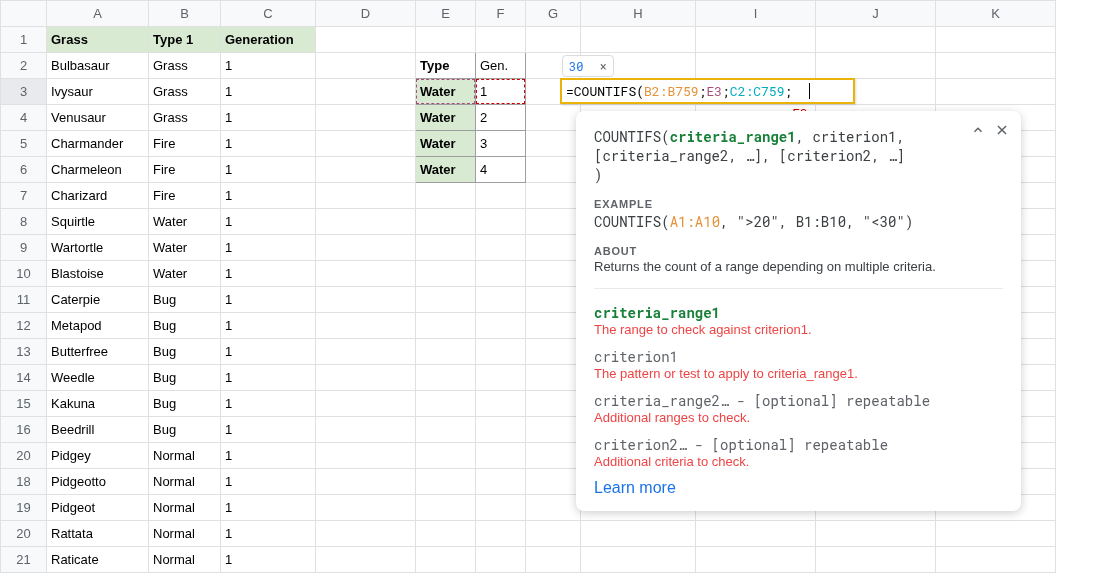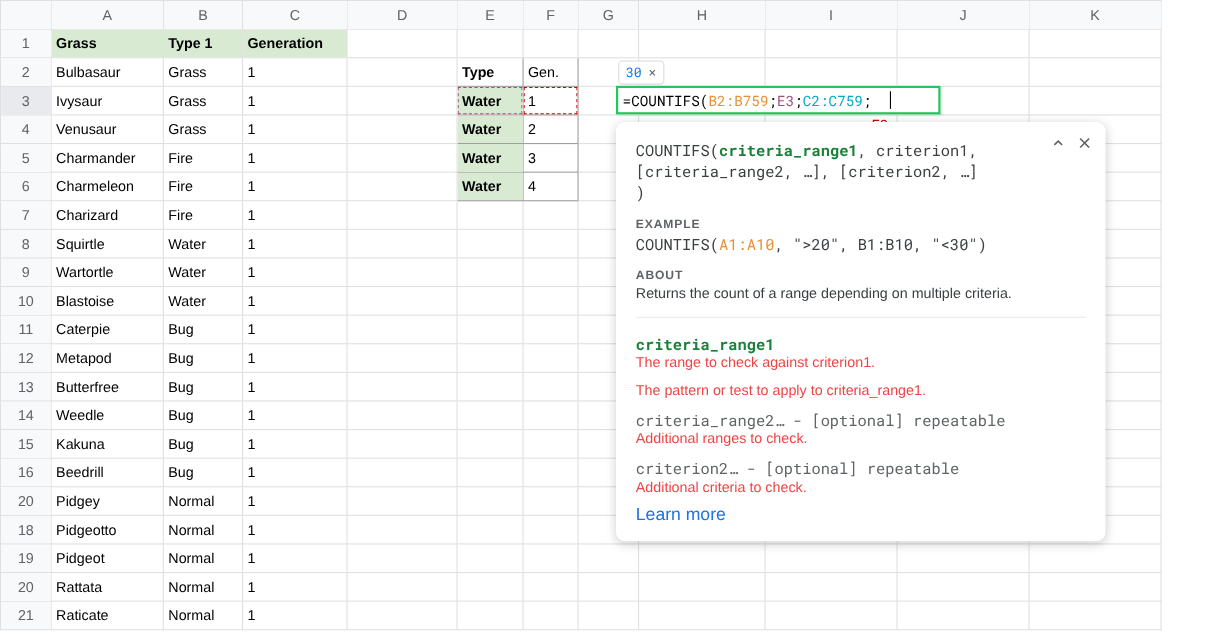--- a/index.html
+++ b/index.html
@@ -79,49 +79,49 @@
   .pill {
     position:absolute;
     left: 562px; top: 55px;
     background:#fff;
     border:1px solid #dadce0;
     border-radius: 4px;
     padding: 2px 6px;
     font-family: "Roboto Mono","Menlo",monospace;
     font-size:12px;
     color:#1a73e8;
-    display:flex; align-items:center; gap:6px;
+    display:flex; align-items:center; gap:16px;
     z-index: 20;
   }
   .pill .x { color:#5f6368; cursor:pointer; }
   .formula-box {
     position:absolute;
     left: 560px; top: 78px;
     width: 295px; height: 26px;
-    border:2px solid #22c55e;
+    border:2px solid #eab308;
     background:#fff;
     display:flex; align-items:center;
     padding: 0 4px;
     font-family: "Roboto Mono","Menlo",monospace;
     font-size:13px;
     z-index: 15;
     box-shadow: 1px 1px 2px rgba(0,0,0,0.15);
   }
   .formula-box .cursor {
     width:1px; height:16px; background:#000; margin:0 1px;
     animation:blink 1s steps(1) infinite;
   }
   @keyframes blink { 50% {opacity:0} }
   .tok-orange { color:#e69138; }
   .tok-purple { color:#a64d79; }
   .tok-cyan   { color:#00acc1; }
   .tok-red    { color:#cc0000;margin-top:44px; }
   .help {
     position:absolute;
-    left:560px; top:111px;
+    left:576px; top:111px;
     width:445px;
     background:#fff;
     border-radius:8px;
     box-shadow:0 2px 10px rgba(0,0,0,0.2);
     padding:16px 18px 14px 18px;
     font-size:13px;
     z-index:30;
     color:#3c4043;
   }
   .help .sig {
@@ -507,19 +507,20 @@
   </div>
   <h4>EXAMPLE</h4>
   <div class="ex">
     <span>COUNTIFS(</span><span class="tok-orange">A1:A10</span><span>, "&gt;20", B1:B10, "&lt;30")</span>
   </div>
   <h4>ABOUT</h4>
   <div class="about">Returns the count of a range depending on multiple criteria.</div>
   <hr>
   <div class="param-name hi">criteria_range1</div>
   <div class="param-desc">The range to check against criterion1.</div>
+  <div class="param-name">criterion1</div>
   <div class="param-desc">The pattern or test to apply to criteria_range1.</div>
   <div class="param-name">criteria_range2… - [optional] repeatable</div>
   <div class="param-desc">Additional ranges to check.</div>
   <div class="param-name">criterion2… - [optional] repeatable</div>
   <div class="param-desc">Additional criteria to check.</div>
   <a href="#">Learn more</a>
 </div>
 
 </body></html>

